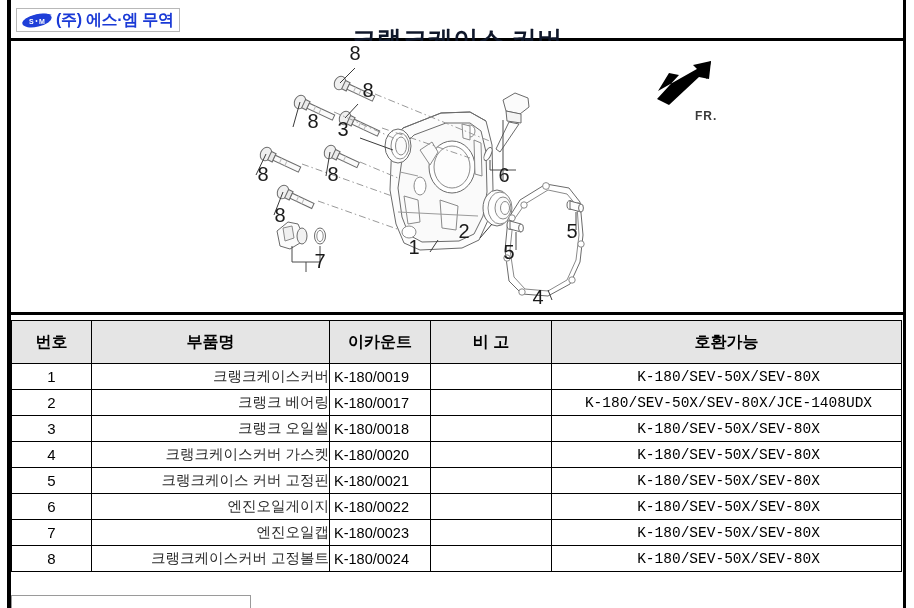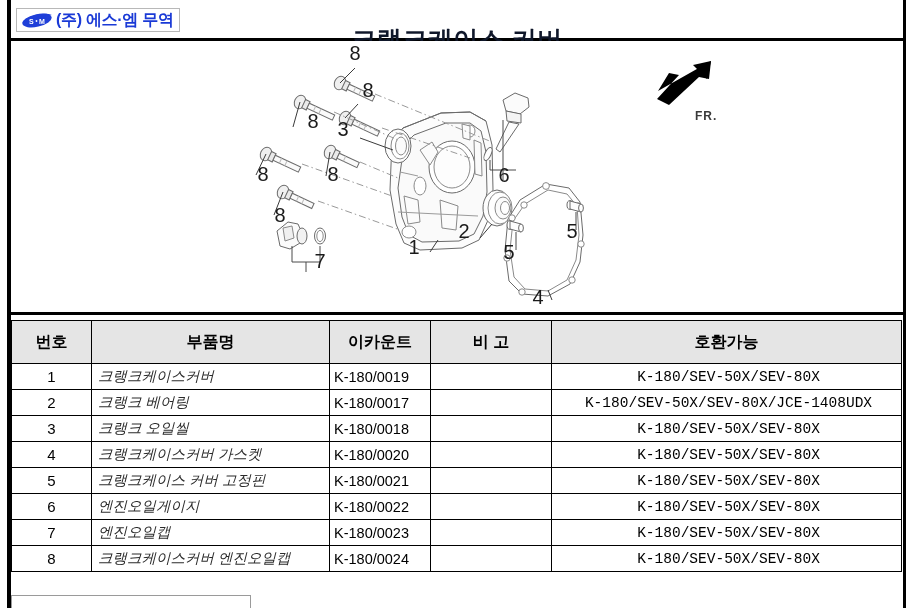--- a/index.html
+++ b/index.html
@@ -135,21 +135,21 @@
     font-weight: bold;
     text-align: center;
   }
   .col-no    { width: 80px; }
   .col-name  { width: 238px; }
   .col-acct  { width: 101px; }
   .col-note  { width: 121px; }
   .col-compat{ width: 350px; }
 
   td.cell-no     { text-align: center; font-size: 15px; }
-  td.cell-name   { text-align: left; padding-left: 6px; color: #2b2b2b; font-style: italic; }
+  td.cell-name   { text-align: right; padding-left: 6px; color: #2b2b2b; }
   td.cell-acct   { text-align: left; padding-left: 4px; }
   td.cell-note   { text-align: left; }
   td.cell-compat { text-align: center; padding-left: 4px; font-family: Liberation Mono, monospace; }
 
   
   .bottom-stub {
     position: absolute;
     left: 11px; top: 595px;
     width: 240px; height: 16px;
     border: 1.5px solid #9a9a9a;
@@ -432,21 +432,21 @@
         </tr>
         <tr>
           <td class="cell-no">7</td>
           <td class="cell-name">엔진오일캡</td>
           <td class="cell-acct">K-180/0023</td>
           <td class="cell-note"></td>
           <td class="cell-compat">K-180/SEV-50X/SEV-80X</td>
         </tr>
         <tr>
           <td class="cell-no">8</td>
-          <td class="cell-name">크랭크케이스커버 엔진오일캡</td>
+          <td class="cell-name">크랭크케이스커버 고정볼트</td>
           <td class="cell-acct">K-180/0024</td>
           <td class="cell-note"></td>
           <td class="cell-compat">K-180/SEV-50X/SEV-80X</td>
         </tr>
       </tbody>
   </table>
 
   <div class="bottom-stub"></div>
 </div>
 

